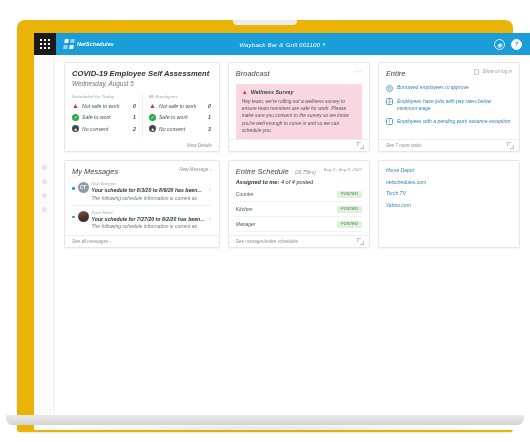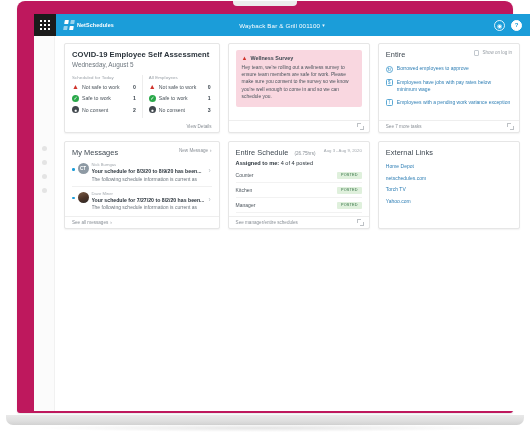--- a/index.html
+++ b/index.html
@@ -6,25 +6,26 @@
   html, body {
     width: 530px; height: 442px;
     background: #ffffff;
     font-family: "Liberation Sans", sans-serif;
     overflow: hidden;
   }
 
   
   .device {
     position: absolute;
-    left: 17px; top: 1px;
+    left: 17px; top: 20px;
     width: 496px; height: 412px;
-    background: #be185d;
+    background: #eab308;
     border-radius: 8px 8px 3px 3px;
     box-shadow: 0 1px 2px rgba(0,0,0,.10);
+    font-style: italic;
   }
   .device-notch {
     position: absolute; left: 50%; top: 0;
     transform: translateX(-50%);
     width: 64px; height: 5px;
     background: #ececec;
     border-radius: 0 0 4px 4px;
   }
   .device-base {
     position: absolute;
@@ -403,20 +404,24 @@
                 </div>
 
               </div>
             </div>
             <div class="card-foot" style="border-top:none; justify-content:flex-end; padding-right:7px;">
               <span class="foot-link">View Details</span>
             </div>
           </div>
 
           <div class="card r1">
+            <div class="card-head">
+              <div class="card-title">Broadcast</div>
+              <div class="dots">⋯</div>
+            </div>
             <div class="card-body">
               <div class="broadcast-box">
                 <div class="bc-title">
                   <span class="bc-warn">▲</span>
                   <span>Wellness Survey</span>
                 </div>
                 <div class="bc-text">Hey team, we're rolling out a wellness survey to ensure team members are safe for work. Please make sure you consent to the survey so we know you're well enough to come in and so we can schedule you.</div>
               </div>
             </div>
             <div class="card-foot">
@@ -524,23 +529,20 @@
                 
               </div>
             </div>
             <div class="card-foot">
               <span class="foot-link">See manager/entire schedules</span>
               <span class="expand"></span>
             </div>
           </div>
 
           <div class="card r2">
-            <div class="card-head">
-              <div class="card-title">External Links</div>
-            </div>
             <div class="card-body" style="padding-top:3px;">
               <span class="ext-link first">Home Depot</span>
               <span class="ext-link">netschedules.com</span>
               <span class="ext-link">Torch TV</span>
               <span class="ext-link">Yahoo.com</span>
             </div>
           </div>
 
         </div>
       </div>

